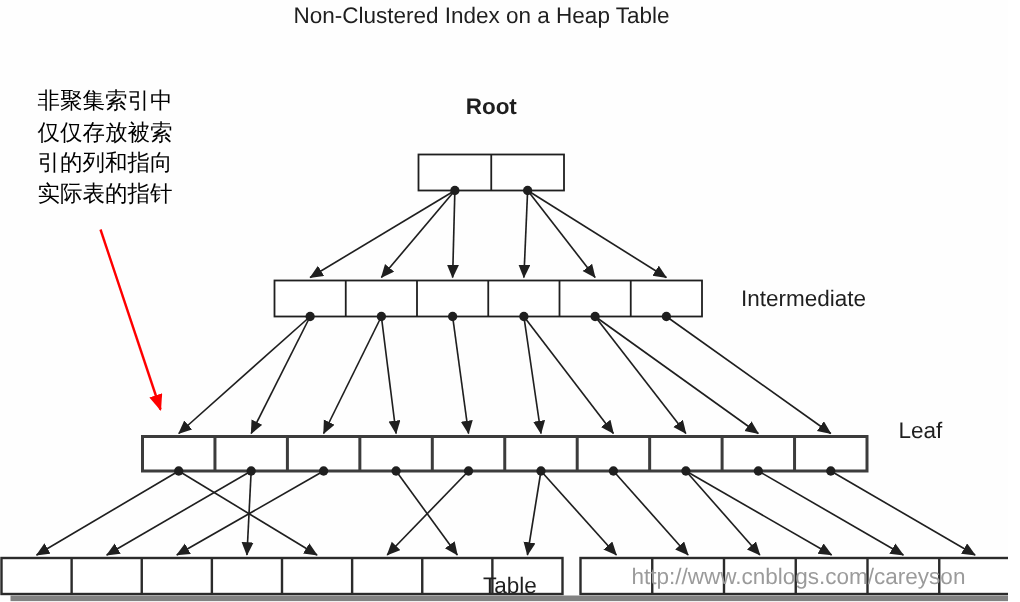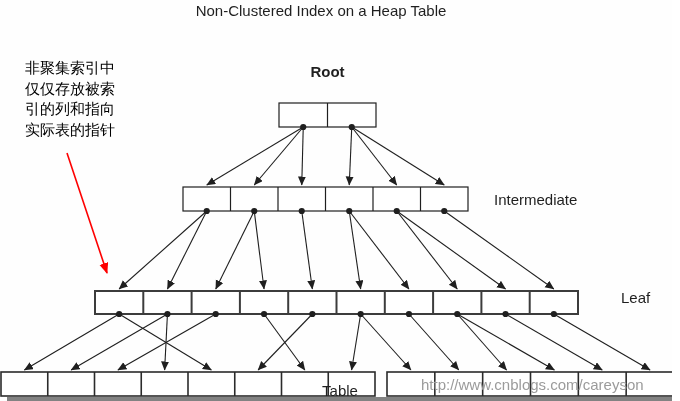--- a/index.html
+++ b/index.html
@@ -4,21 +4,21 @@
 <style>
   html,body{margin:0;padding:0;background:#fff;}
   .stage{
     position:relative;width:672px;height:401px;background:#fefefe;overflow:hidden;
     font-family:"Liberation Sans", sans-serif;
   }
   .lbl{position:absolute;color:#1f1f1f;font-size:15px;white-space:nowrap;text-align:right;}
   .title{left:150px;top:2px;width:342px;text-align:center;}
   .root-lbl{left:279px;top:63px;width:97px;text-align:center;font-weight:bold;}
   .int-lbl{left:494px;top:191px;}
-  .leaf-lbl{left:599px;top:289px;margin-left:22px;}
+  .leaf-lbl{left:599px;top:279px;}
   .table-lbl{left:300px;top:382px;width:80px;text-align:center;}
   .watermark{position:absolute;left:421px;top:376px;font-size:15px;color:#9b9b9b;white-space:nowrap;}
   .annotation{position:absolute;left:25px;top:58px;font-size:15px;line-height:20.6px;color:#fe0000;}
   svg.diagram{position:absolute;left:0;top:0;}
   .shadow-right{position:absolute;left:675px;top:5px;width:4px;height:392px;background:#828282;}
   .shadow-bottom{position:absolute;left:7px;top:397px;width:673px;height:4px;background:#828282;}
 </style>
 </head>
 <body>
 

